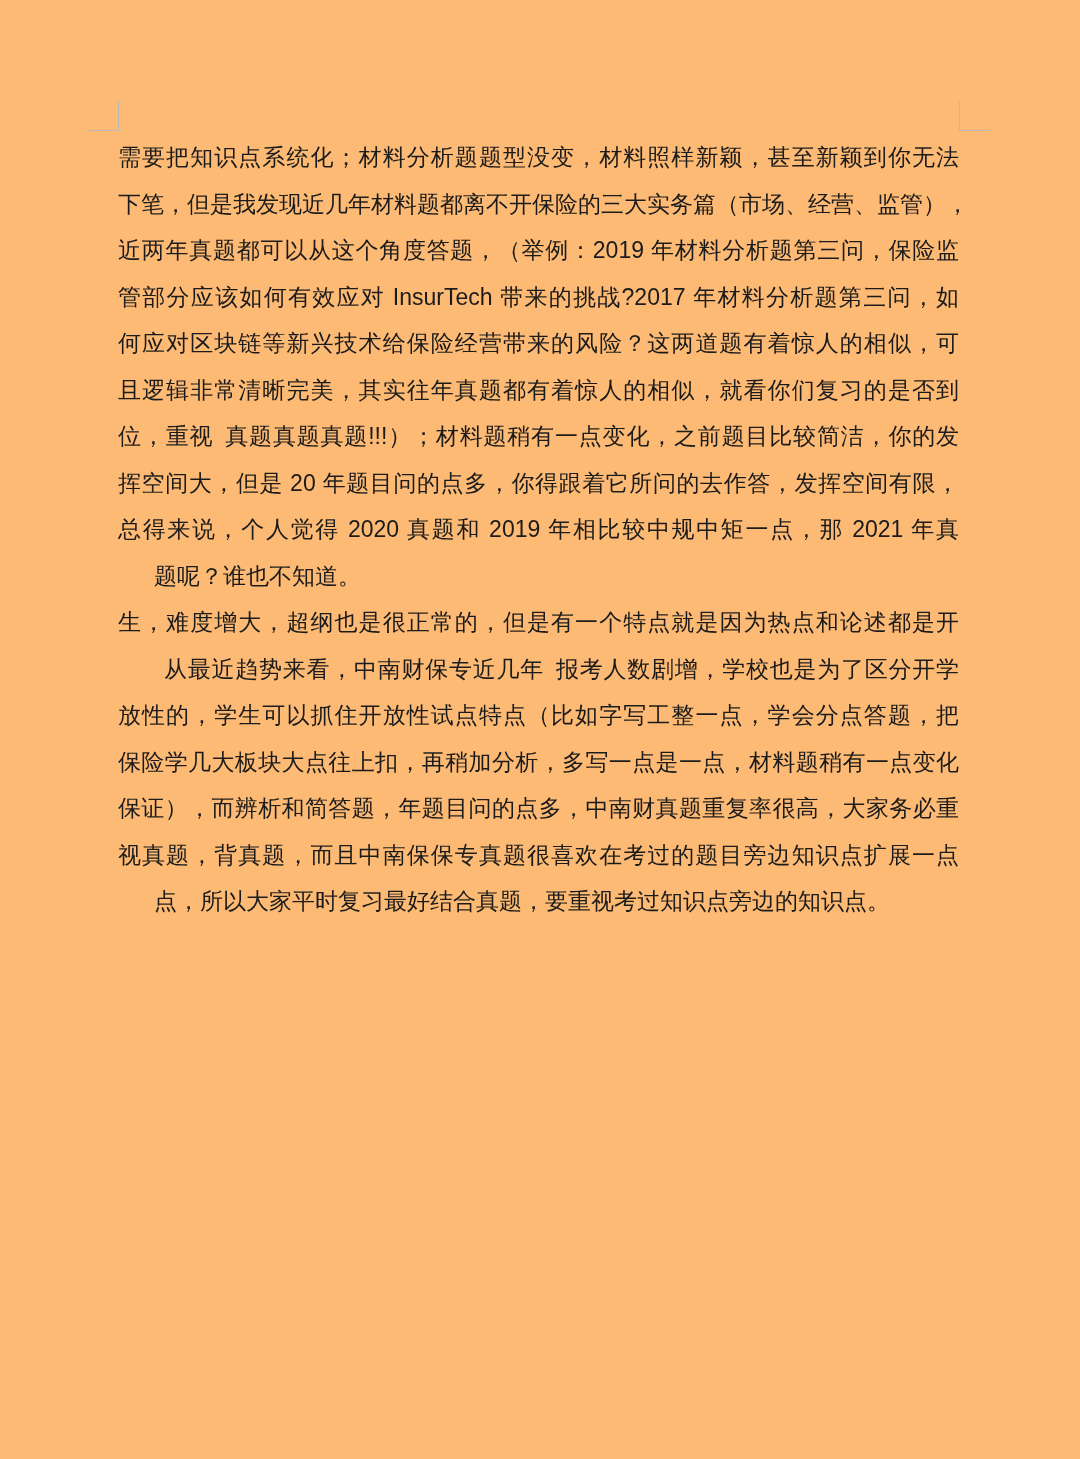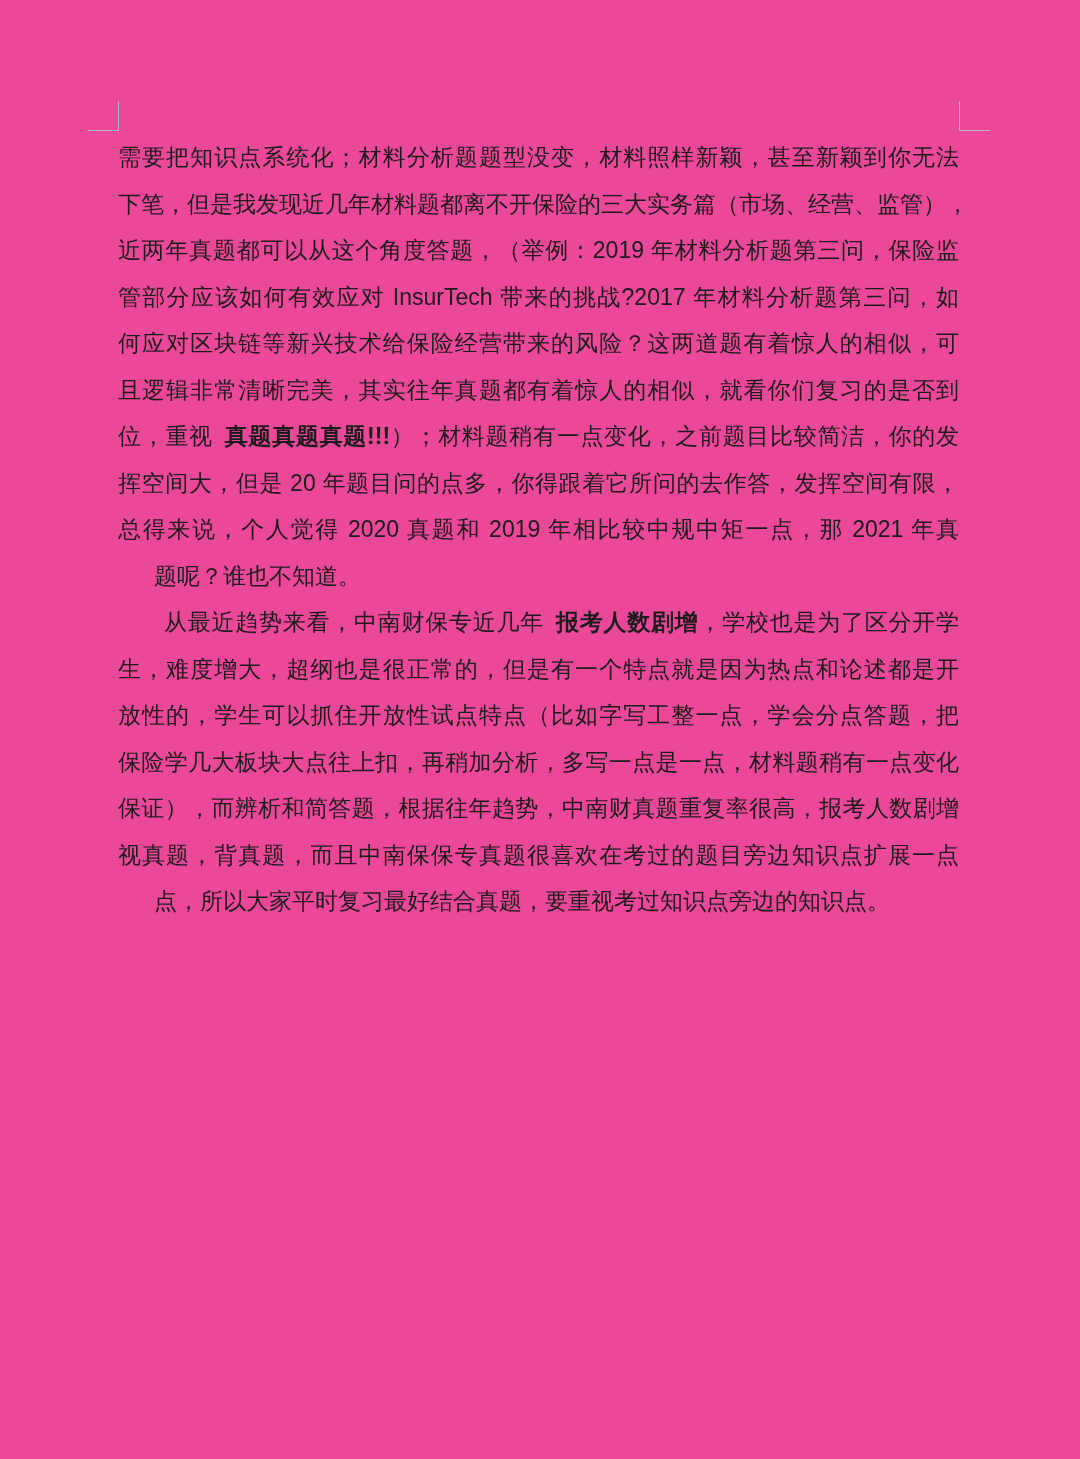--- a/index.html
+++ b/index.html
@@ -56,46 +56,46 @@
     white-space: nowrap;
   }
   .line.para-end {
     text-align-last: left;
     margin-left: 36px;
   }
   .line.indent {
     padding-left: 2em;
   }
   .seg.bold {
-    font-weight: 700;
+    font-weight: 400;
     margin-left: 12px;
   }
 </style>
 </head>
 <body>
 
-<div class="page" style="background: #ec4899;">
+<div class="page" style="background: #fdba74;">
   <div class="crop-mark tl" style="border-color: rgb(185, 185, 185);"></div>
   <div class="crop-mark tr" style="border-color: rgb(185, 185, 185);"></div>
   <div class="text-area" style="color: rgb(27, 27, 27);">
       <div>
         <div class="line"><span class="seg">需要把知识点系统化；材料分析题题型没变，材料照样新颖，甚至新颖到你无法</span></div>
         <div class="line"><span class="seg">下笔，但是我发现近几年材料题都离不开保险的三大实务篇（市场、经营、监管），</span></div>
         <div class="line"><span class="seg">近两年真题都可以从这个角度答题，（举例：2019 年材料分析题第三问，保险监</span></div>
         <div class="line"><span class="seg">管部分应该如何有效应对 InsurTech 带来的挑战?2017 年材料分析题第三问，如</span></div>
         <div class="line"><span class="seg">何应对区块链等新兴技术给保险经营带来的风险？这两道题有着惊人的相似，可</span></div>
         <div class="line"><span class="seg">且逻辑非常清晰完美，其实往年真题都有着惊人的相似，就看你们复习的是否到</span></div>
         <div class="line"><span class="seg">位，重视</span><span class="seg bold">真题真题真题!!!</span><span class="seg">）；材料题稍有一点变化，之前题目比较简洁，你的发</span></div>
         <div class="line"><span class="seg">挥空间大，但是 20 年题目问的点多，你得跟着它所问的去作答，发挥空间有限，</span></div>
         <div class="line"><span class="seg">总得来说，个人觉得 2020 真题和 2019 年相比较中规中矩一点，那 2021 年真</span></div>
         <div class="line para-end"><span class="seg">题呢？谁也不知道。</span></div>
       </div>
       <div>
+        <div class="line"><span class="seg">生，难度增大，超纲也是很正常的，但是有一个特点就是因为热点和论述都是开</span></div>
         <div class="line indent"><span class="seg">从最近趋势来看，中南财保专近几年</span><span class="seg bold">报考人数剧增</span><span class="seg">，学校也是为了区分开学</span></div>
-        <div class="line"><span class="seg">生，难度增大，超纲也是很正常的，但是有一个特点就是因为热点和论述都是开</span></div>
         <div class="line"><span class="seg">放性的，学生可以抓住开放性试点特点（比如字写工整一点，学会分点答题，把</span></div>
         <div class="line"><span class="seg">保险学几大板块大点往上扣，再稍加分析，多写一点是一点，材料题稍有一点变化</span></div>
-        <div class="line"><span class="seg">保证），而辨析和简答题，根据往年趋势，中南财真题重复率很高，报考人数剧增</span></div>
+        <div class="line"><span class="seg">保证），而辨析和简答题，年题目问的点多，中南财真题重复率很高，大家务必重</span></div>
         <div class="line"><span class="seg">视真题，背真题，而且中南保保专真题很喜欢在考过的题目旁边知识点扩展一点</span></div>
         <div class="line para-end"><span class="seg">点，所以大家平时复习最好结合真题，要重视考过知识点旁边的知识点。</span></div>
       </div>
     </div>
 </div>
 
 </body></html>

